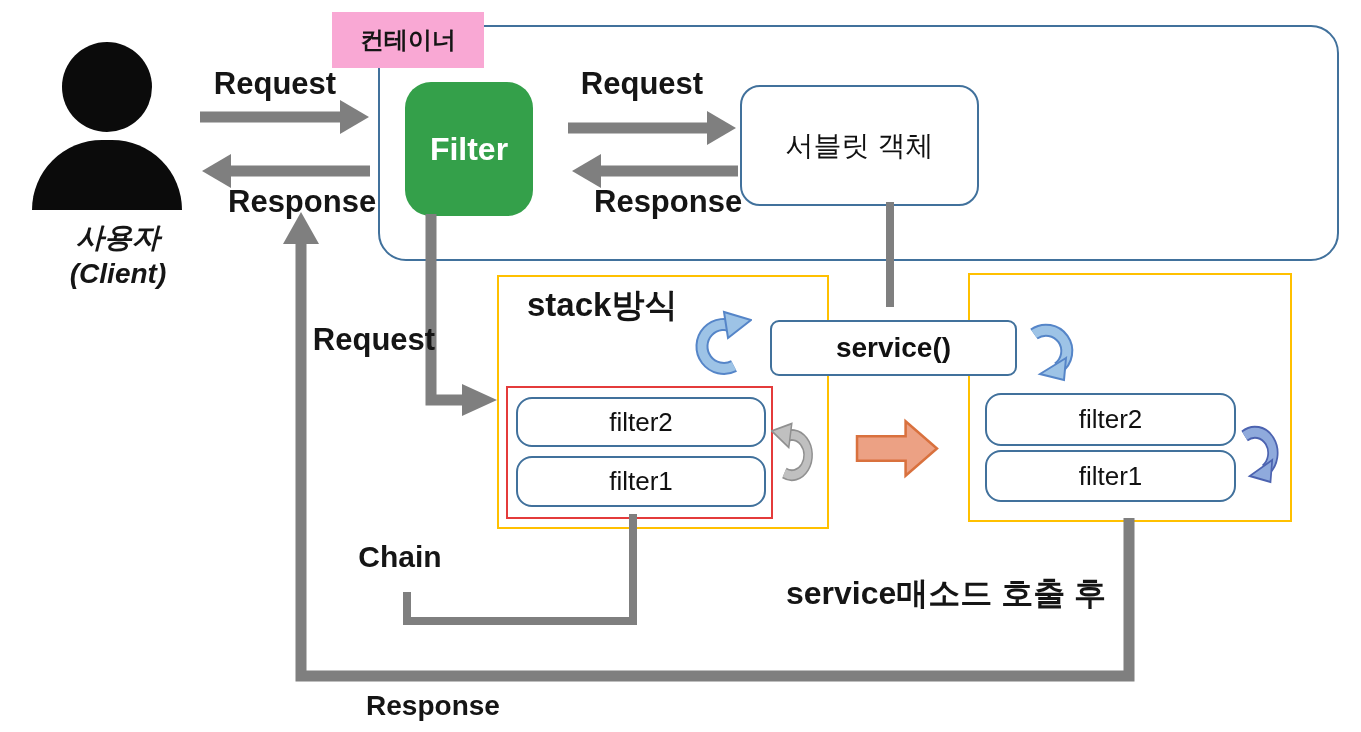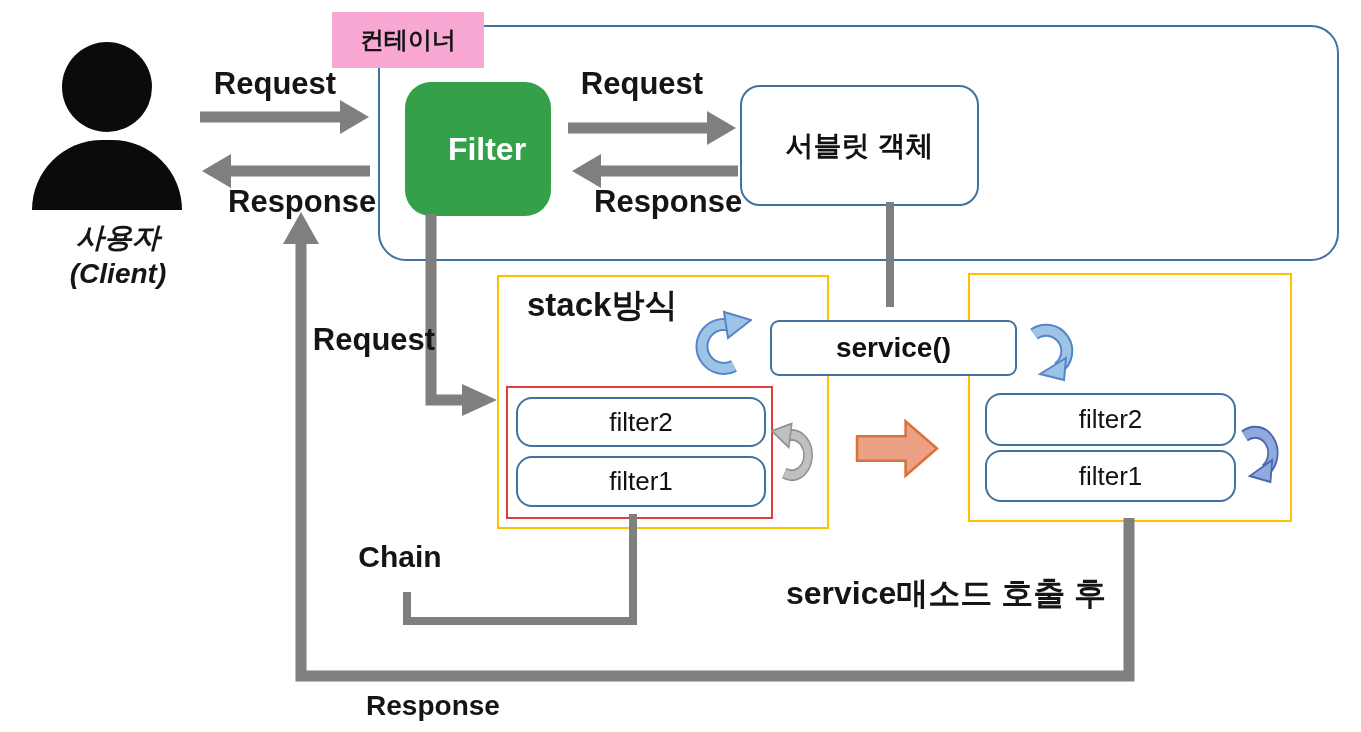--- a/index.html
+++ b/index.html
@@ -17,26 +17,26 @@
 
   
   .container-box{left:378px;top:25px;width:957px;height:232px;border:2.5px solid #41719C;
                  border-radius:28px;background:transparent;z-index:1;}
   .container-label{left:332px;top:12px;width:152px;height:56px;background:#f9a8d4;
                    font-size:24px;line-height:56px;z-index:6;text-align:center;}
 
   
   .filter-box{left:405px;top:82px;width:128px;height:134px;background:#34A04A;border-radius:26px;
               color:#fff;font-size:32px;font-weight:800;display:flex;align-items:center;
-              justify-content:center;z-index:3;padding-left:18px;}
+              justify-content:center;z-index:3;}
 
   
   .servlet-box{left:740px;top:85px;width:235px;height:117px;border:2.5px solid #41719C;
                border-radius:20px;background:#fff;display:flex;align-items:center;
-               justify-content:center;font-size:28px;font-weight:700;z-index:3;}
+               justify-content:center;font-size:28px;font-weight:400;z-index:3;}
 
   
   .fs26{font-size:31px;}
   .lbl-req1{left:205px;top:66px;width:140px;z-index:6;}
   .lbl-resp1{left:228px;top:184px;width:140px;z-index:6;}
   .lbl-req2{left:572px;top:66px;width:140px;z-index:6;}
   .lbl-resp2{left:594px;top:184px;width:140px;z-index:6;}
   .lbl-req3{left:310px;top:322px;width:128px;z-index:6;}
   .lbl-resp-bottom{left:358px;top:690px;width:150px;font-size:28px;z-index:6;}
 

